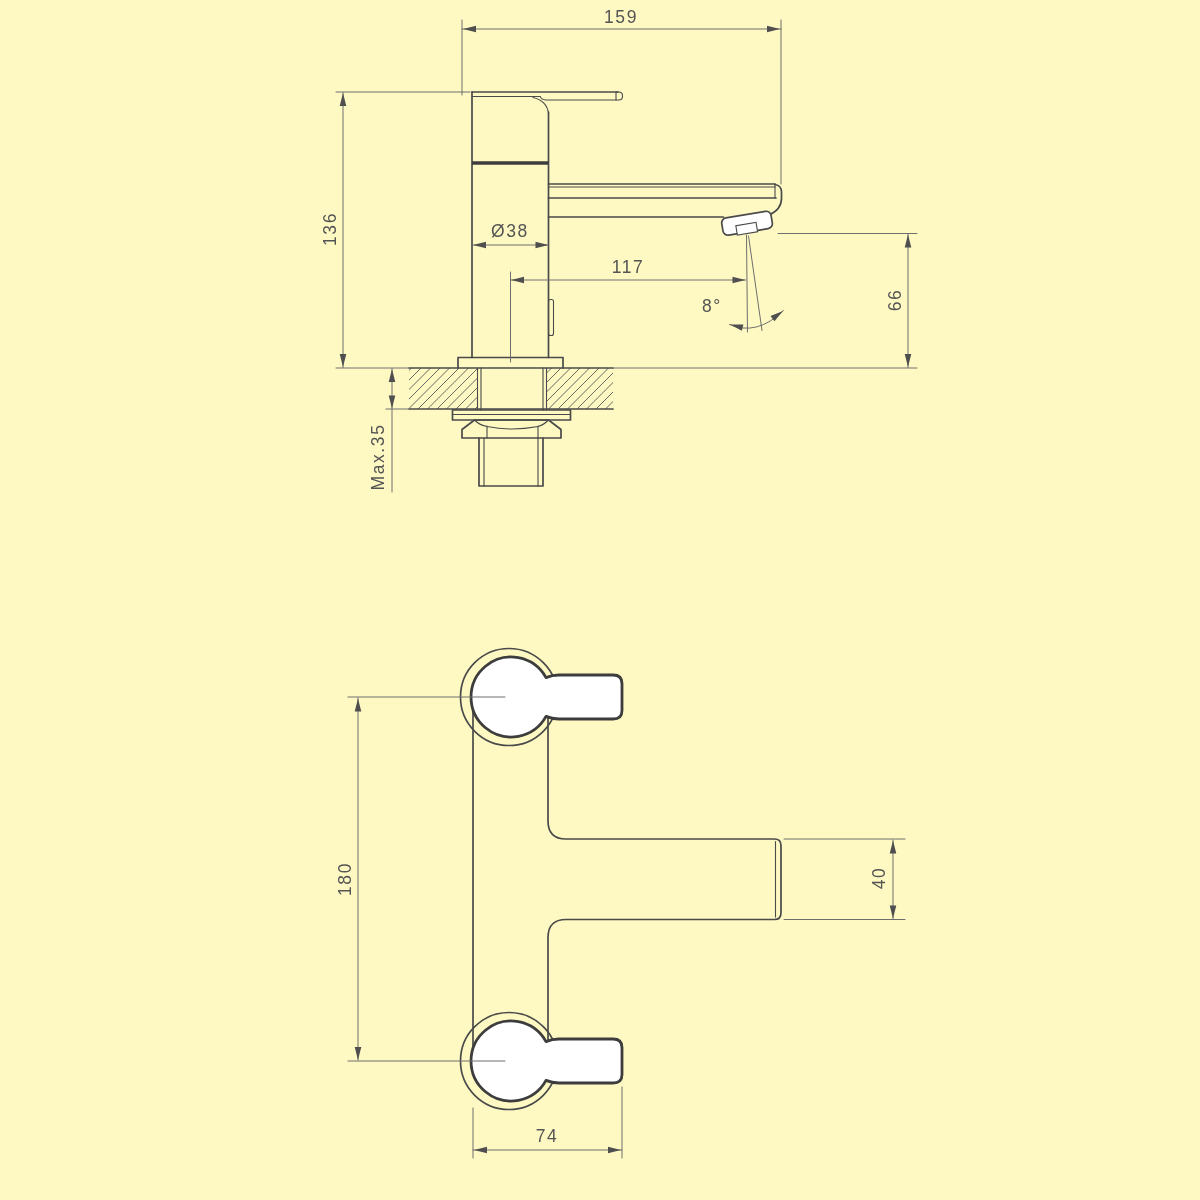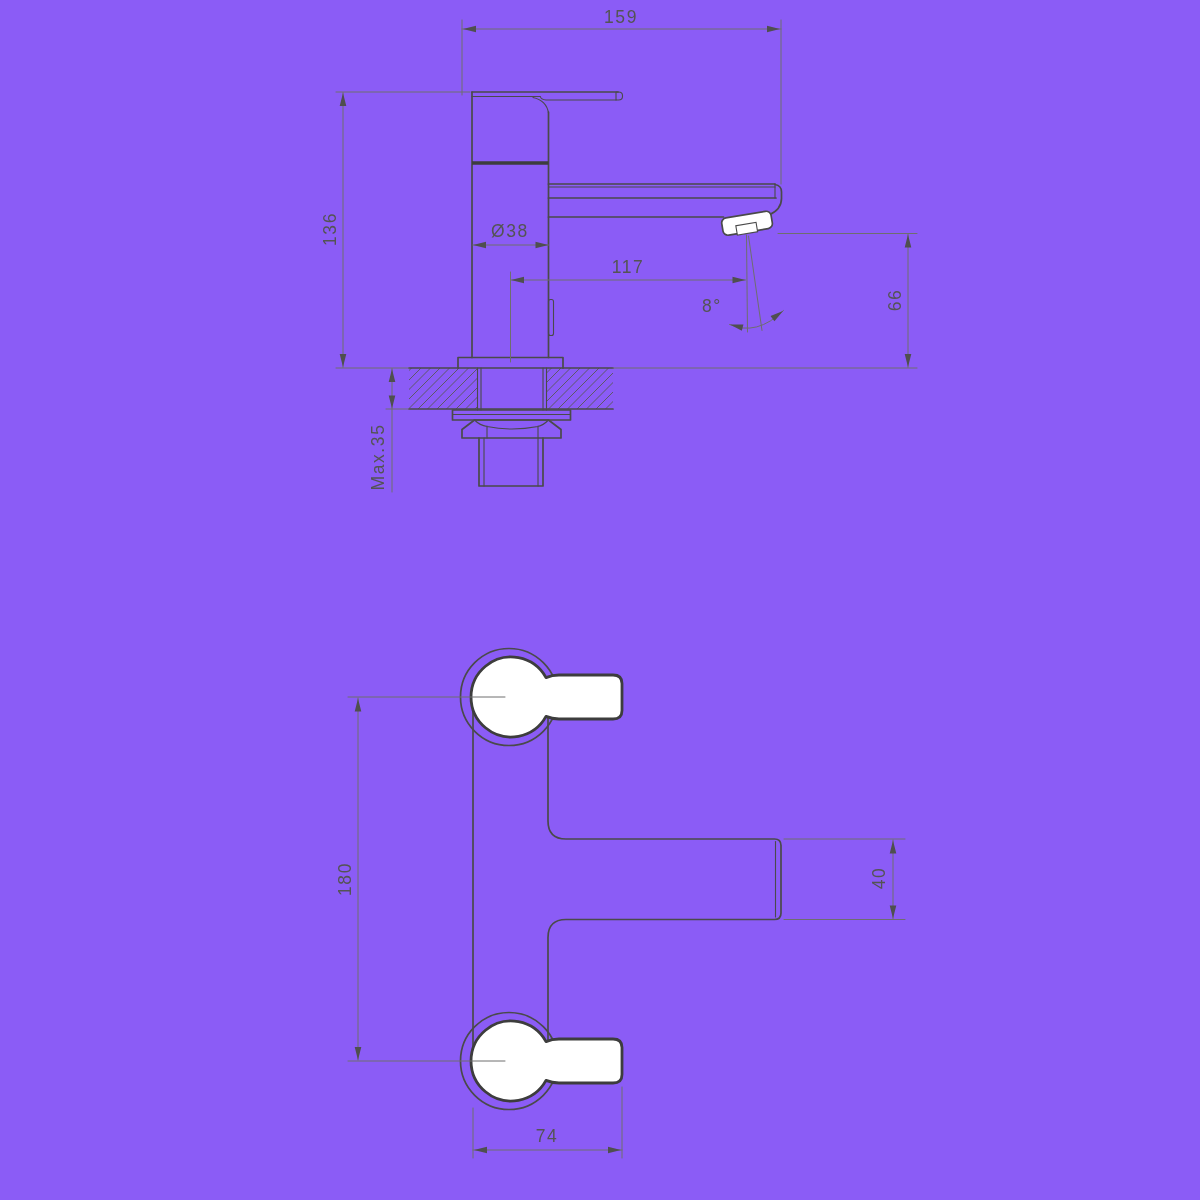--- a/index.html
+++ b/index.html
@@ -1,16 +1,16 @@
 <!DOCTYPE html>
 <html><head>
 <meta charset="utf-8">
 <style>
   html,body{margin:0;padding:0;background:#ffffff;}
-  .stage{width:1200px;height:1200px;position:relative;background:#8b5cf6;overflow:hidden;}
+  .stage{width:1200px;height:1200px;position:relative;background:#fef9c3;overflow:hidden;}
   svg{display:block;}
   .obj{stroke:#4a4a4a;stroke-width:1.7;fill:none;stroke-linecap:round;stroke-linejoin:round;}
   .thin{stroke:#4a4a4a;stroke-width:1.1;fill:none;stroke-linecap:round;}
   .boldf{stroke:#3d3d3d;stroke-width:2.8;fill:#ffffff;stroke-linejoin:round;}
   .dim{stroke:#6e6e6e;stroke-width:1;fill:none;stroke-linecap:round;}
   .seam{stroke:#3d3d3d;stroke-width:3.4;fill:none;}
   .whitefill{fill:#ffffff;}
   .arr{fill:#4f4f4f;stroke:none;}
   .hatchlines path{stroke:#585858;stroke-width:0.9;fill:none;}
   text{font-family:"Liberation Sans","DejaVu Sans",sans-serif;font-size:17.5px;fill:#545454;letter-spacing:1.6px;text-anchor:middle;}

